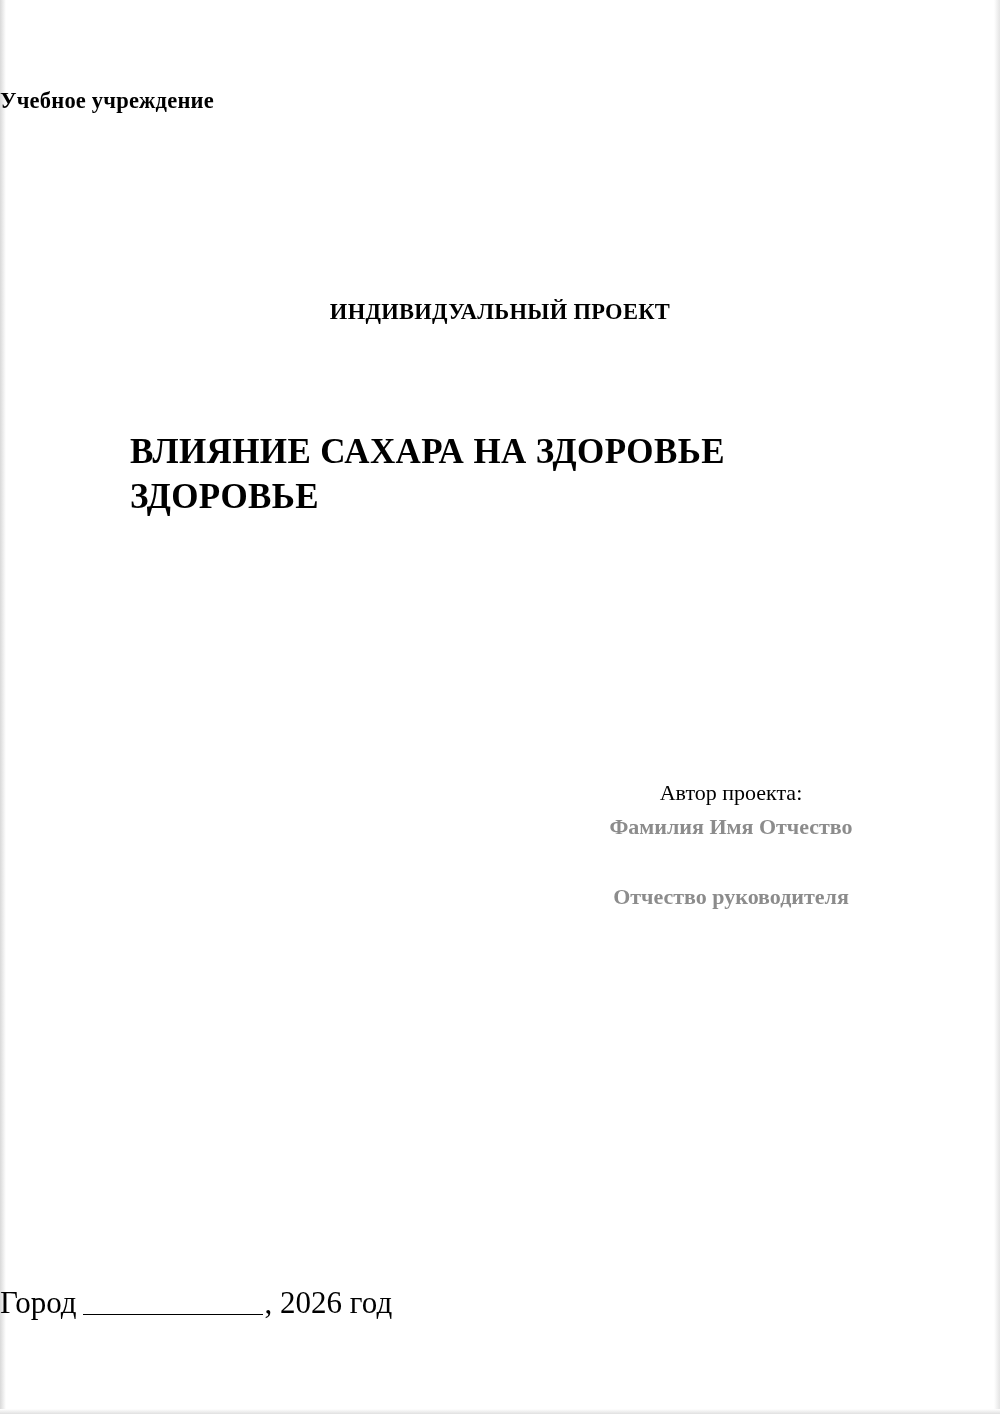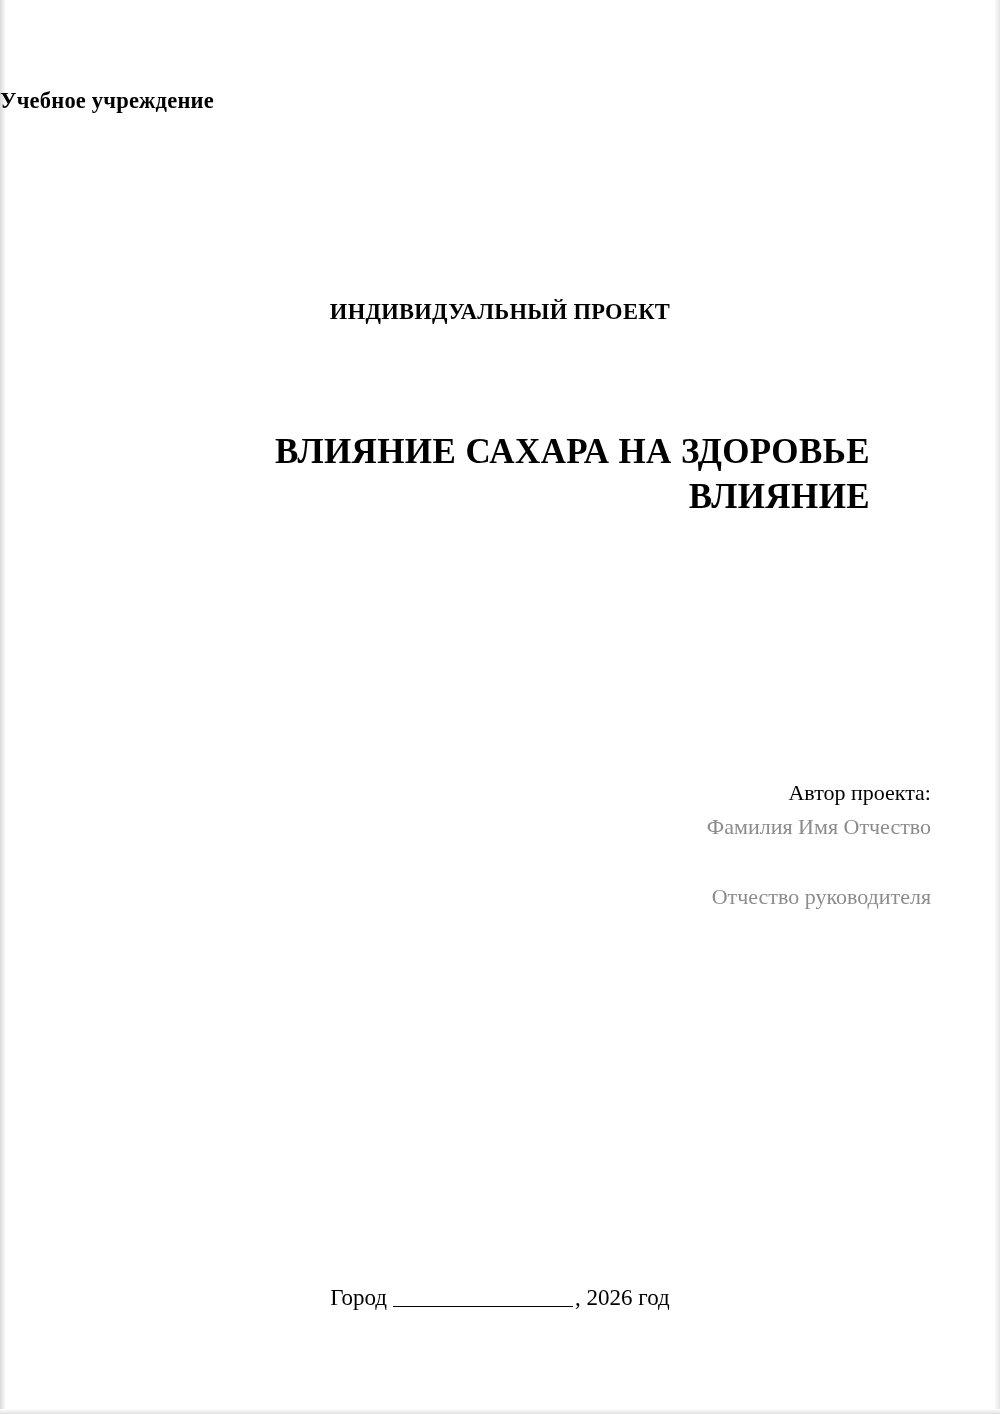--- a/index.html
+++ b/index.html
@@ -72,60 +72,60 @@
     font-weight: 700;
     letter-spacing: 0.3px;
     margin-top: 33px;
   }
 
   .doc-title {
     position: absolute;
     top: 430px;
     left: 130px;
     width: 740px;
-    text-align: right;
+    text-align: left;
     font-size: 35px;
     font-weight: 700;
     line-height: 1.28;
     letter-spacing: 0.4px;
   }
 
   .credits {
     position: absolute;
     top: 782px;
     left: 531px;
     width: 400px;
-    text-align: right;
+    text-align: center;
     font-size: 22px;
     line-height: 1.0;
   }
   .credits-label {
     font-size: 22px;
     font-weight: 400;
     color: #000000;
     margin: 0 0 8px 0;
   }
   .credits-value {
     font-size: 22px;
-    font-weight: 400;
+    font-weight: 700;
     color: #8c8c8c;
     margin: 0 0 6px 0;
     line-height: 1.35;
   }
   .credits-block-gap {
     height: 34px;
   }
 
   .footer {
     position: absolute;
     top: 1285px;
     left: 0;
     width: 1000px;
-    text-align: center;
-    font-size: 23px;
+    text-align: left;
+    font-size: 31px;
   }
   .footer .blank-line {
     display: inline-block;
     border-bottom: 1.6px solid #000000;
     width: 180px;
     height: 16px;
     margin: 0 2px -2px 6px;
   }
 </style>
 </head>
@@ -136,21 +136,21 @@
   <div class="page-edge-left"></div>
   <div class="page-edge-right"></div>
   <div class="page-edge-bottom"></div>
 
   <div class="institution">Учебное учреждение</div>
 
   <div class="doc-type">ИНДИВИДУАЛЬНЫЙ ПРОЕКТ</div>
 
   <div class="doc-title">
     <div>ВЛИЯНИЕ САХАРА НА ЗДОРОВЬЕ</div>
-    <div>ВЛИЯНИЕ</div>
+    <div>ЗДОРОВЬЕ</div>
   </div>
 
   <div class="credits">
     <p class="credits-label">Автор проекта:</p>
     <p class="credits-value">Фамилия Имя Отчество</p>
 
     <div class="credits-block-gap"></div>
 
     <p class="credits-value">Отчество руководителя</p>
   </div>

